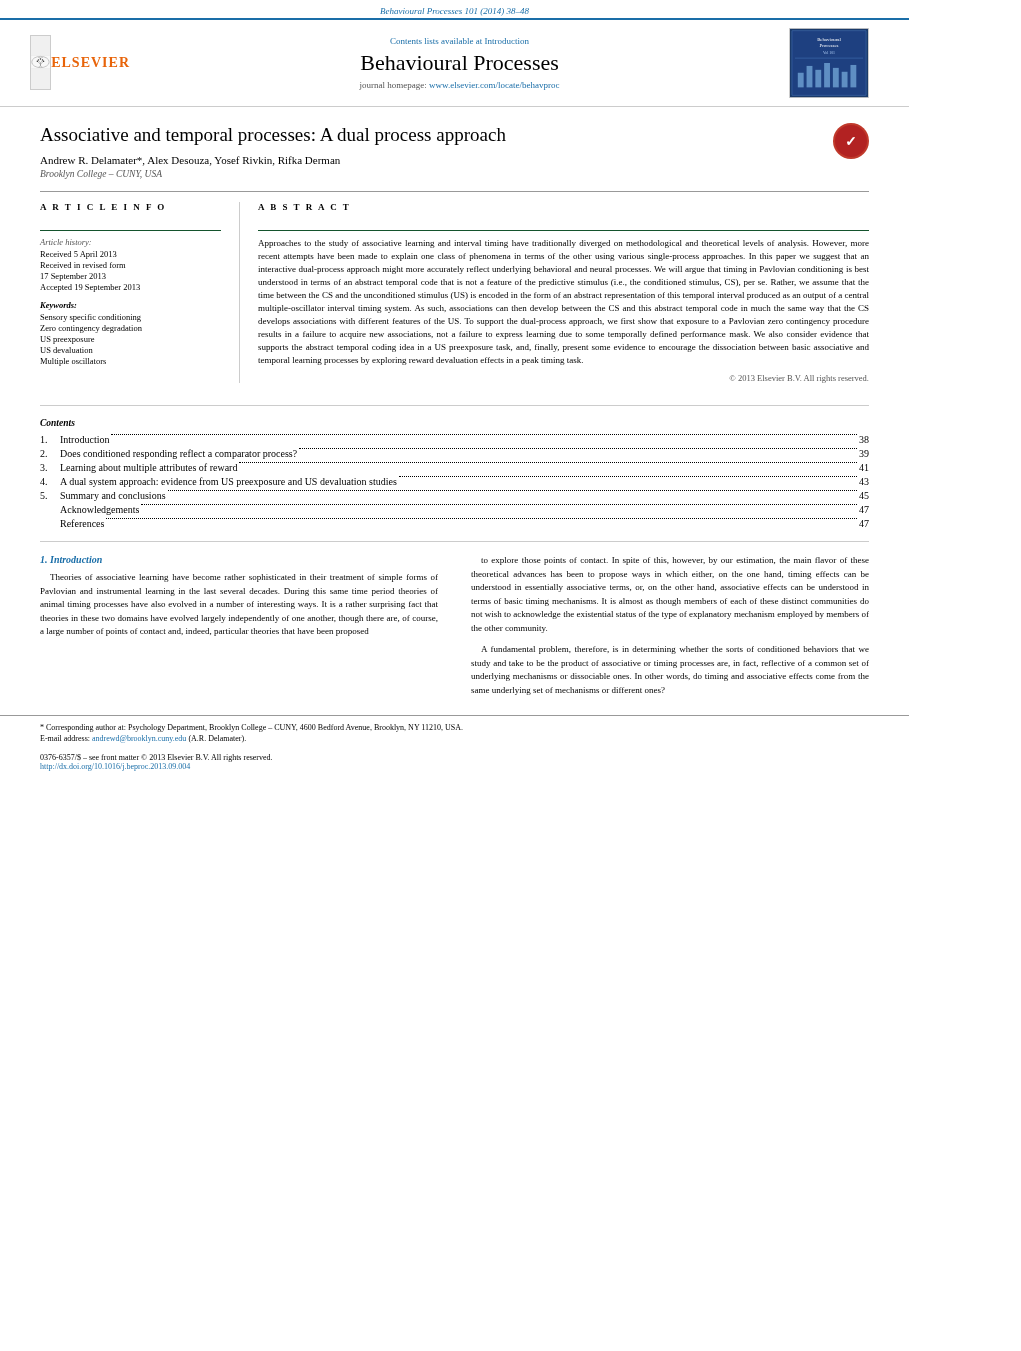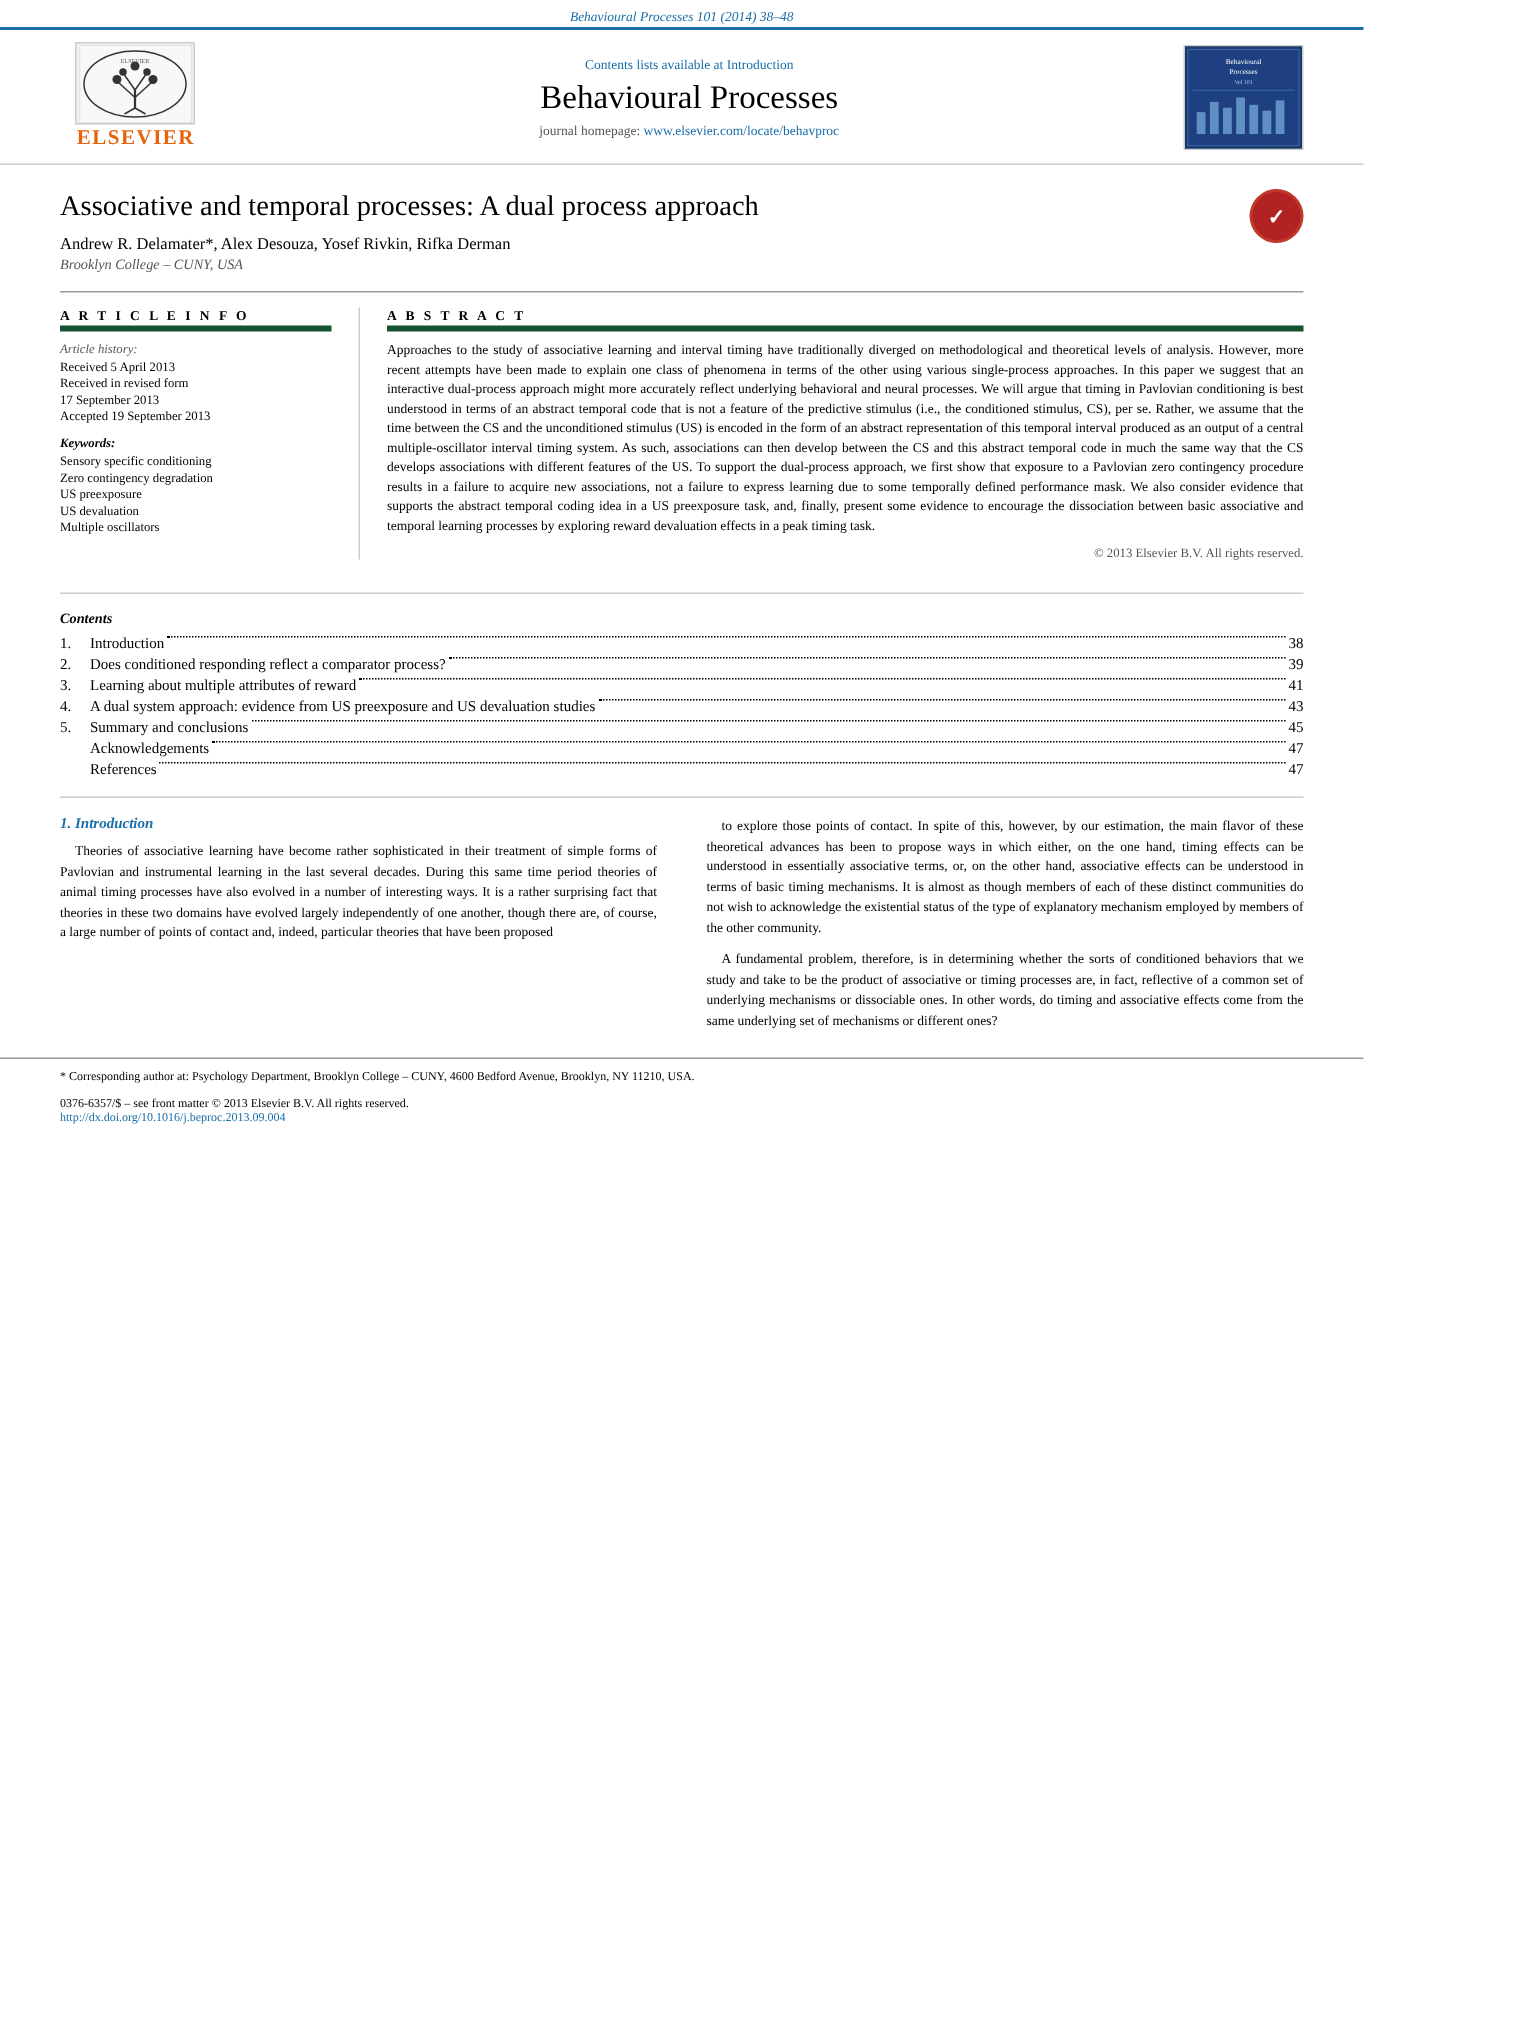--- a/index.html
+++ b/index.html
@@ -64,22 +64,21 @@
       font-size: 9px;
       color: #555;
     }
     .header-logo-right {
       width: 90px;
       flex-shrink: 0;
     }
 
     .elsevier-logo {
       display: flex;
-      flex-direction: column;
-      align-items: flex-end;
+      align-items: center;
     }
     .elsevier-tree {
       width: 80px;
       height: 55px;
       background: #f0f0f0;
       border: 1px solid #ccc;
       display: flex;
       align-items: center;
       justify-content: center;
       font-size: 8px;
@@ -171,22 +170,22 @@
       flex: 1;
       padding-left: 18px;
     }
 
     .section-header {
       font-size: 9px;
       font-weight: bold;
       letter-spacing: 2px;
       text-transform: uppercase;
       color: #000;
-      border-bottom: 4px solid #14532d;
-      padding-bottom: 2px;
+      border-bottom: 1px solid #14532d;
+      padding-bottom: 18px;
       margin-bottom: 6px;
     }
 
     .info-label {
       font-size: 8.5px;
       font-style: italic;
       color: #555;
       margin-bottom: 2px;
     }
     .info-date {
@@ -527,20 +526,25 @@
 
     <div class="body-col-right">
       <p class="body-para">to explore those points of contact. In spite of this, however, by our estimation, the main flavor of these theoretical advances has been to propose ways in which either, on the one hand, timing effects can be understood in essentially associative terms, or, on the other hand, associative effects can be understood in terms of basic timing mechanisms. It is almost as though members of each of these distinct communities do not wish to acknowledge the existential status of the type of explanatory mechanism employed by members of the other community.</p>
       <p class="body-para">A fundamental problem, therefore, is in determining whether the sorts of conditioned behaviors that we study and take to be the product of associative or timing processes are, in fact, reflective of a common set of underlying mechanisms or dissociable ones. In other words, do timing and associative effects come from the same underlying set of mechanisms or different ones?</p>
     </div>
 
   </div>
 
   <div class="footnote-area">
     <p class="footnote-text">* Corresponding author at: Psychology Department, Brooklyn College – CUNY, 4600 Bedford Avenue, Brooklyn, NY 11210, USA.</p>
+    <p class="footnote-text">
+      <span>E-mail address:</span>
+      <span style="color:#1a6ea8;">andrewd@brooklyn.cuny.edu</span>
+      <span>(A.R. Delamater).</span>
+    </p>
   </div>
 
   <div class="bottom-info">
     <div>0376-6357/$ – see front matter © 2013 Elsevier B.V. All rights reserved.</div>
     <div>
       <span class="doi-link" style="color:#1a6ea8;">http://dx.doi.org/10.1016/j.beproc.2013.09.004</span>
     </div>
   </div>
 
 </div>

